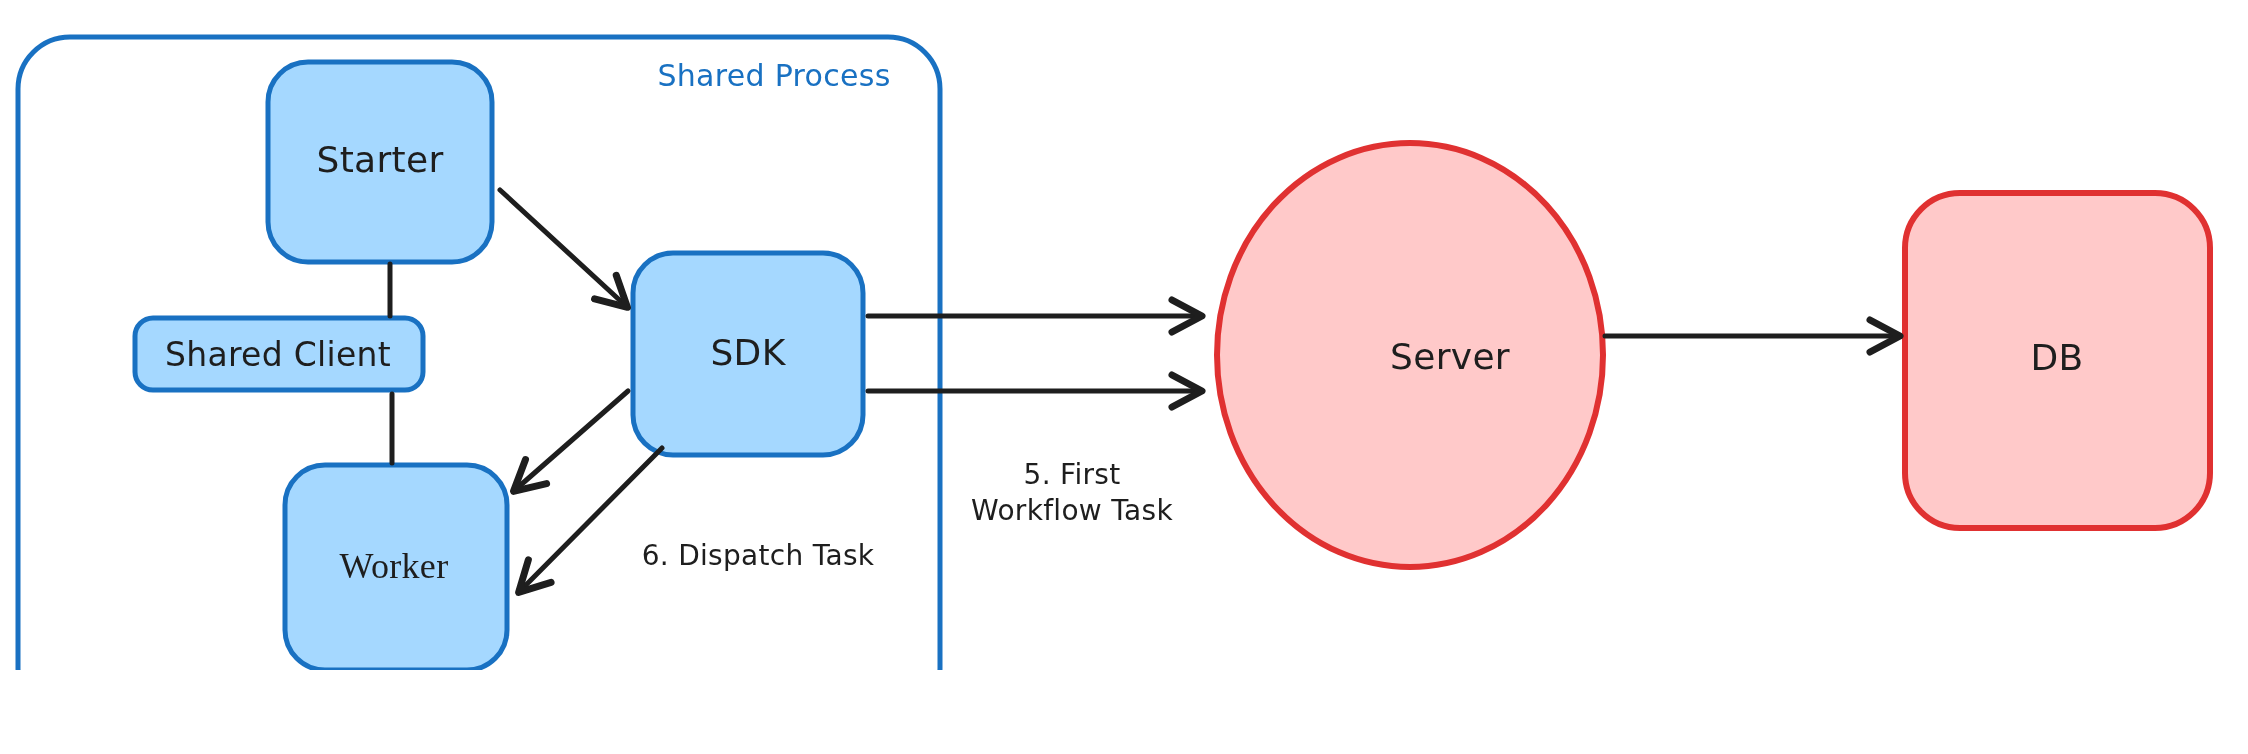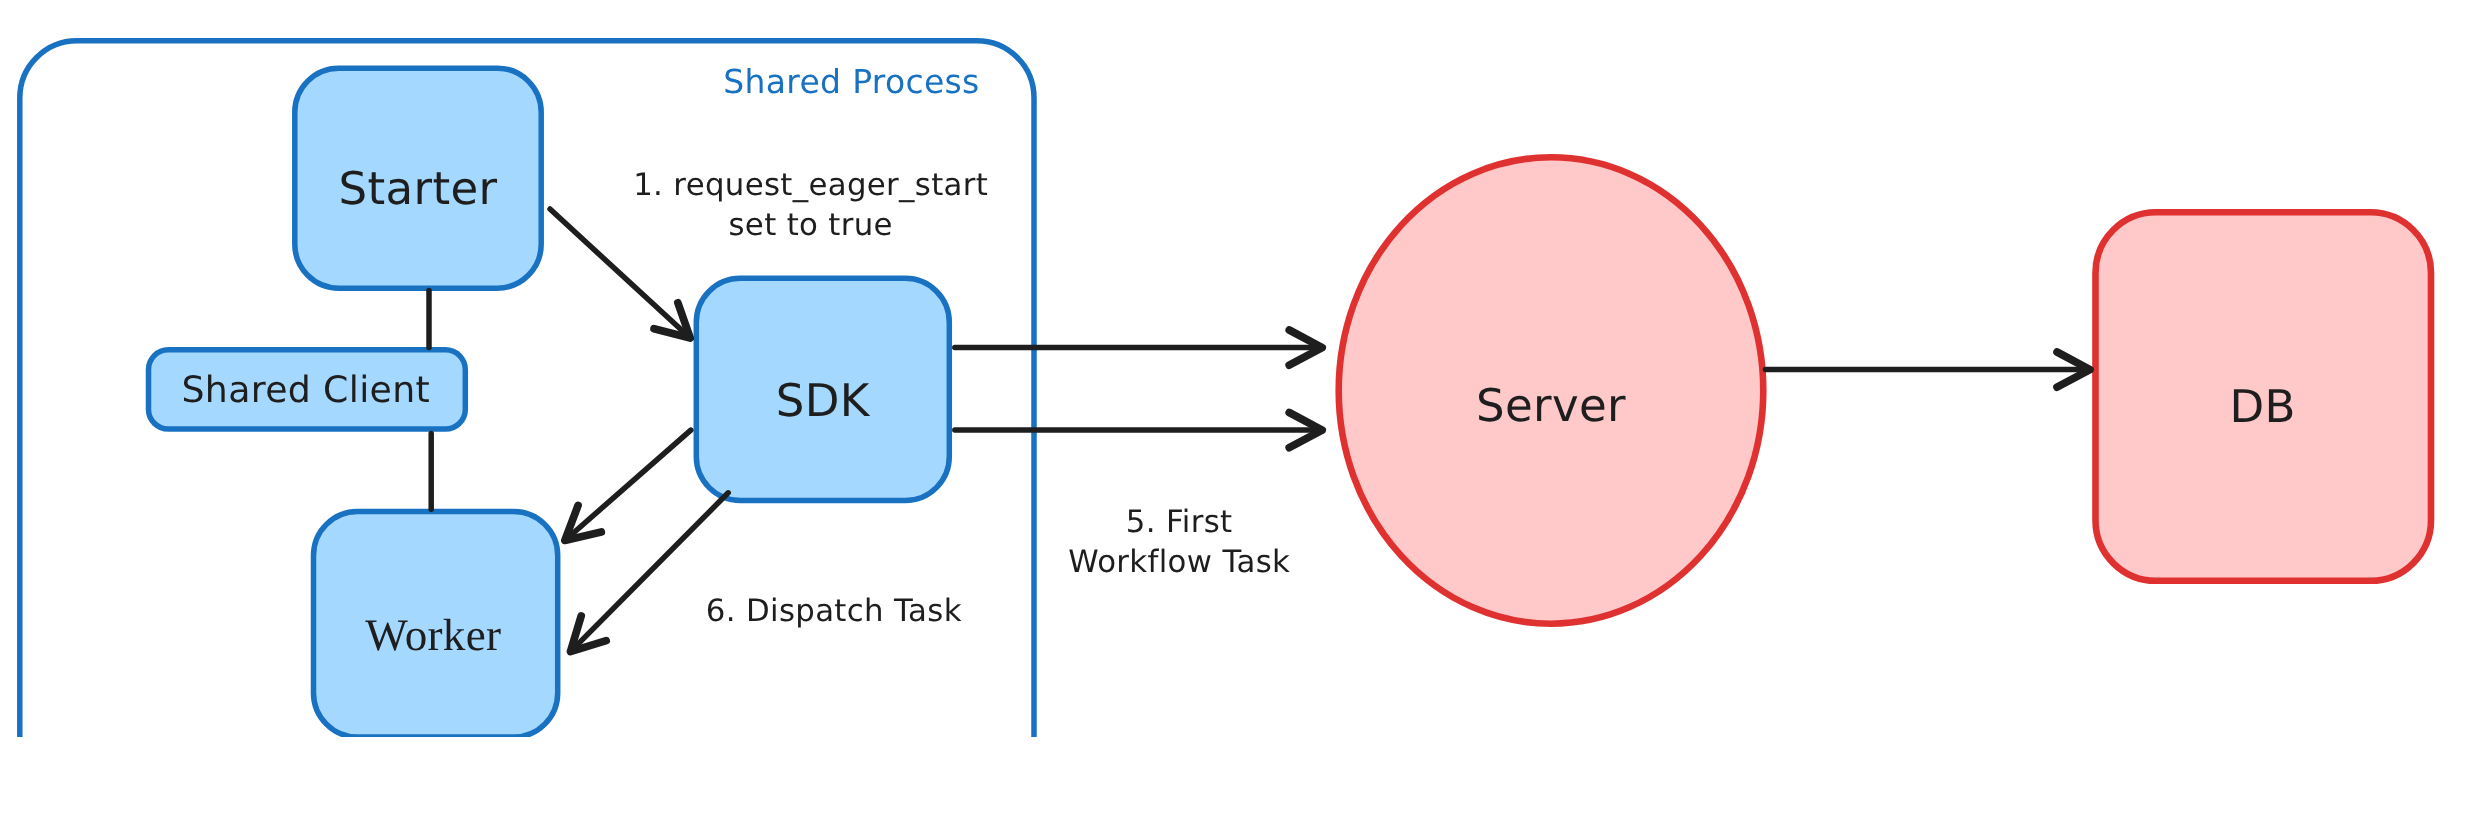--- a/index.html
+++ b/index.html
@@ -26,21 +26,21 @@
   .marker-head{stroke:var(--ink);fill:none;}
   .label{
     position:absolute;
     transform:translate(-50%,-50%);
     color:var(--ink);
     text-align:center;
     white-space:pre-line;
     line-height:1.3;
     letter-spacing:0.3px;
   }
-  .node-label{font-size:41px;margin-top:12px;}
+  .node-label{font-size:36px;}
   .small-node-label{font-size:33px;}
   .annotation{font-size:28px;}
   .frame-label{font-size:30px;color:var(--blue_stroke);}
 </style>
 </head>
 <body>
 
 <div class="stage">
 
   <svg class="draw" viewBox="0 0 2248 754" xmlns="http://www.w3.org/2000/svg">
@@ -70,21 +70,19 @@
     <line class="ink-line" x1="868" y1="391" x2="1200" y2="391" marker-end="url(#arrowhead)"></line>
     <line class="ink-line" x1="1605" y1="336" x2="1898" y2="336" marker-end="url(#arrowhead)"></line>
   </svg>
 
   <div class="label frame-label" style="left:774px;top:75px;">Shared Process</div>
 
   <div class="label node-label" style="left:380px;top:160px;">Starter</div>
   <div class="label small-node-label" style="left:278px;top:355px;">Shared Client</div>
   <div class="label node-label" style="left:394px;top:566px;font-family:Liberation Serif, serif;">Worker</div>
   <div class="label node-label" style="left:748px;top:353px;">SDK</div>
-  <div class="label node-label" style="left:1410px;top:357px;">Server</div>
+  <div class="label node-label" style="left:1450px;top:357px;">Server</div>
   <div class="label node-label" style="left:2057px;top:358px;">DB</div>
 
-  <div class="label annotation" style="left:737px;top:187px;">1. request_eager_start
-set to true</div>
   <div class="label annotation" style="left:1072px;top:460px;margin-top:33px;">5. First
 Workflow Task</div>
   <div class="label annotation" style="left:758px;top:556px;">6. Dispatch Task</div>
 </div>
 
 </body></html>

